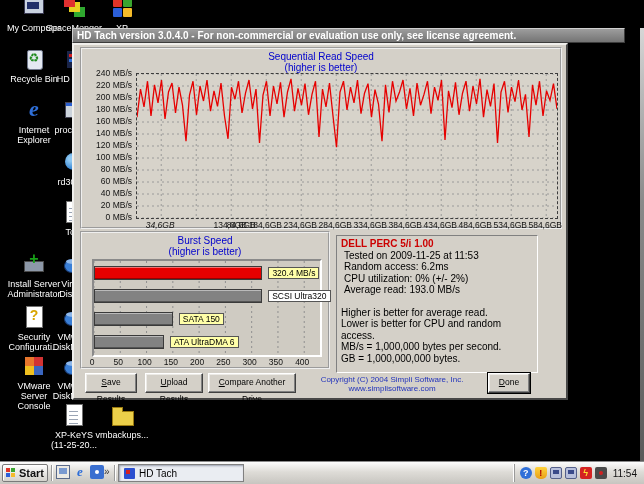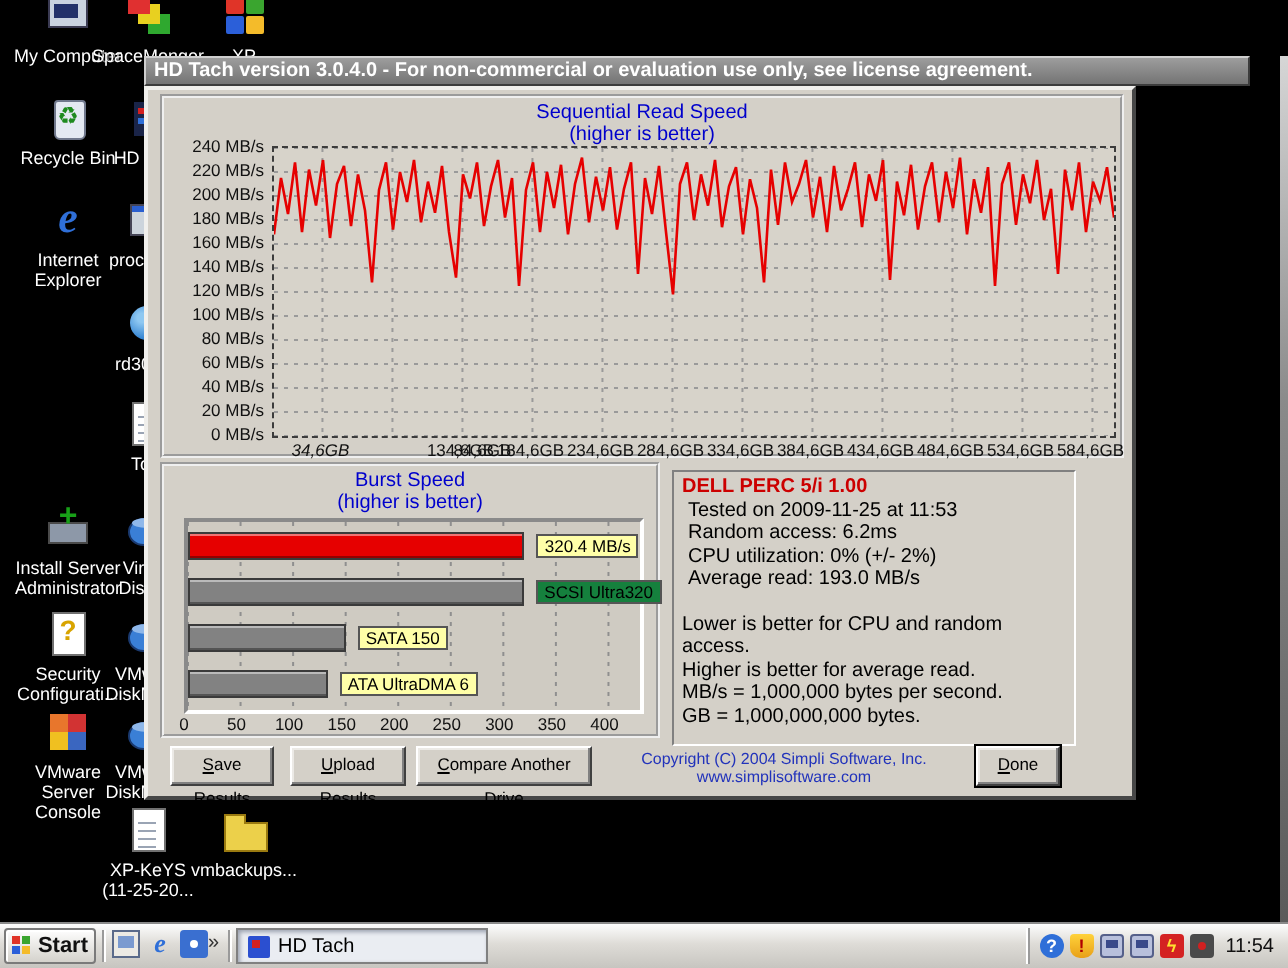--- a/index.html
+++ b/index.html
@@ -296,21 +296,21 @@
             <line x1="157.67441860465118" y1="0" x2="157.67441860465118" y2="94" stroke="#8f8f8f" stroke-width="1" stroke-dasharray="2,3"></line>
             <line x1="183.95348837209303" y1="0" x2="183.95348837209303" y2="94" stroke="#8f8f8f" stroke-width="1" stroke-dasharray="2,3"></line>
             <line x1="210.2325581395349" y1="0" x2="210.2325581395349" y2="94" stroke="#8f8f8f" stroke-width="1" stroke-dasharray="2,3"></line>
           </svg>
           <div class="bar-row" style="top: 5px;">
             <div class="bar" style="width: 168.396px; background: rgb(230, 0, 0);"></div>
             <div class="bar-label" style="background: rgb(255, 255, 168);">320.4 MB/s</div>
           </div>
           <div class="bar-row" style="top: 28px;">
             <div class="bar" style="width: 168.186px; background: rgb(130, 130, 130);"></div>
-            <div class="bar-label" style="background: #15803d;">SCSI Ultra320</div>
+            <div class="bar-label" style="background: #ffffff;">SCSI Ultra320</div>
           </div>
           <div class="bar-row" style="top: 51px;">
             <div class="bar" style="width: 78.8372px; background: rgb(130, 130, 130);"></div>
             <div class="bar-label" style="background: rgb(255, 255, 168);">SATA 150</div>
           </div>
           <div class="bar-row" style="top: 74px;">
             <div class="bar" style="width: 69.9023px; background: rgb(130, 130, 130);"></div>
             <div class="bar-label" style="background: rgb(255, 255, 168);">ATA UltraDMA 6</div>
           </div>
         </div>
@@ -330,22 +330,22 @@
     <div id="info-panel">
       <div id="info-device">DELL PERC 5/i 1.00</div>
       <div id="info-stats">
           <div class="info-line">Tested on 2009-11-25 at 11:53</div>
           <div class="info-line">Random access: 6.2ms</div>
           <div class="info-line">CPU utilization: 0% (+/- 2%)</div>
           <div class="info-line">Average read: 193.0 MB/s</div>
         </div>
       <div class="info-gap"></div>
       <div id="info-notes">
+          <div>Higher is better for average read.</div>
           <div>Lower is better for CPU and random access.</div>
-          <div>Higher is better for average read.</div>
           <div>MB/s = 1,000,000 bytes per second.</div>
           <div>GB = 1,000,000,000 bytes.</div>
         </div>
     </div>
 
     <div class="win-btn" id="btn-save">
       <span class="bl">Save Results</span>
       </div>
     <div class="win-btn" id="btn-upload">
       <span class="bl">Upload Results</span>

